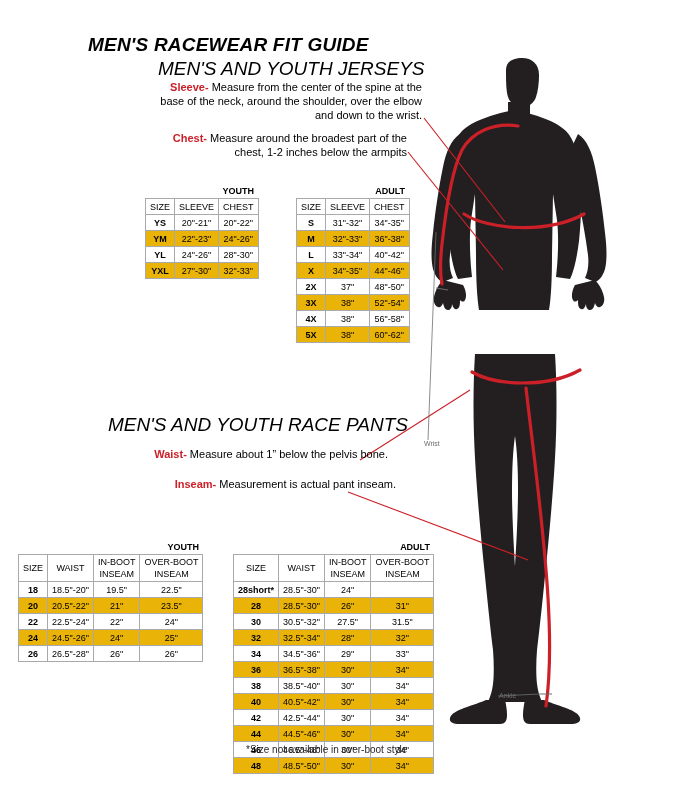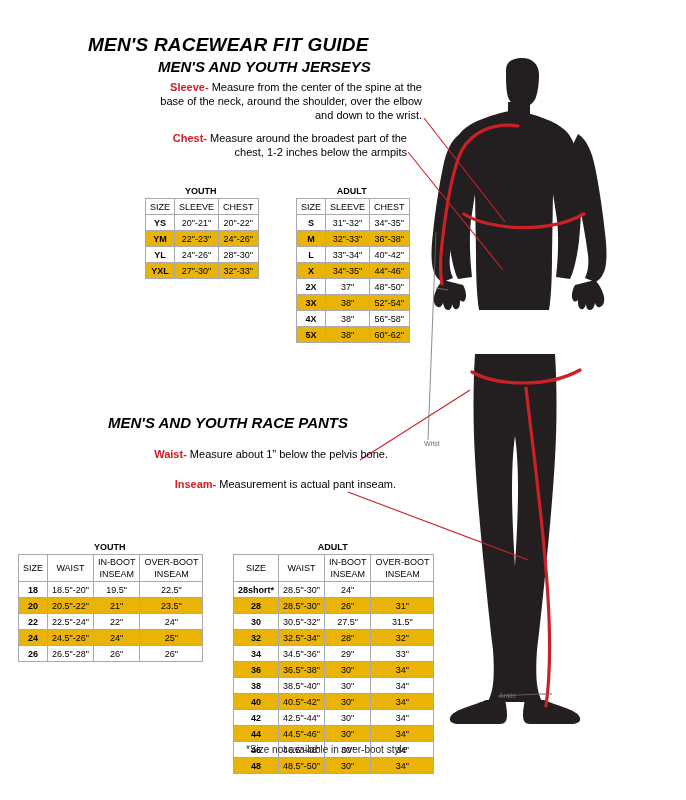--- a/index.html
+++ b/index.html
@@ -27,22 +27,22 @@
     left: 88px;
     top: 22px;
     font-size: 19px;
     font-weight: bold;
     font-style: italic;
     letter-spacing: 0.2px;
     margin-top: 12px;
   }
   .section-title {
     position: absolute;
-    font-size: 15px;
-    font-weight: bold;
+    font-size: 19px;
+    font-weight: normal;
     font-style: italic;
   }
   #jersey-title { left: 158px; top: 58px; }
   #pants-title  { left: 108px;  top: 414px; }
 
   
   .instr {
     position: absolute;
     font-size: 11px;
     line-height: 14px;
@@ -69,21 +69,21 @@
     padding: 1px 4px;
     text-align: center;
     white-space: nowrap;
     line-height: 12px;
     height: 13px;
   }
   table.size-table .grp-head {
     border: none;
     font-weight: bold;
     font-size: 9px;
-    text-align: center;
+    text-align: right;
     padding-left: 2px;
     background: #fff;
   }
   table.size-table thead th {
     font-weight: normal;
   }
   table.size-table tbody tr.alt td {
     background: #eab308;
   }
   table.size-table td.sz {

